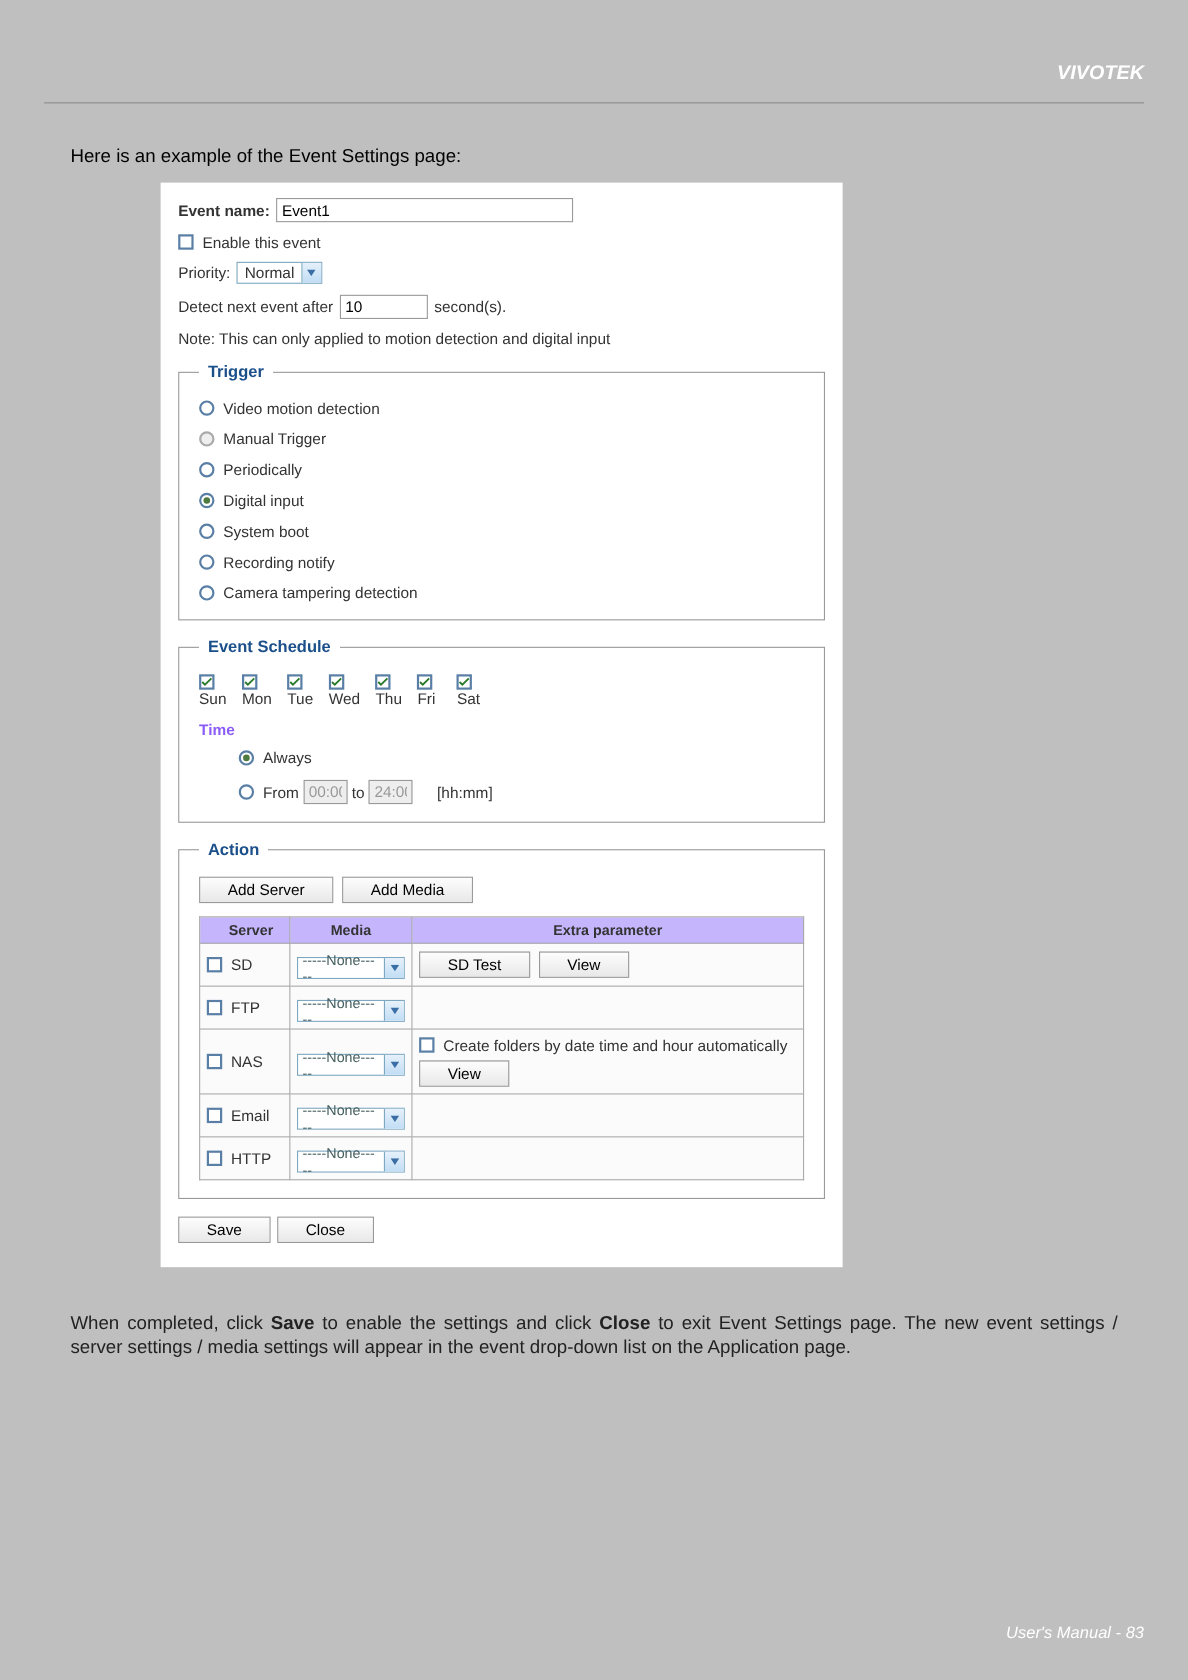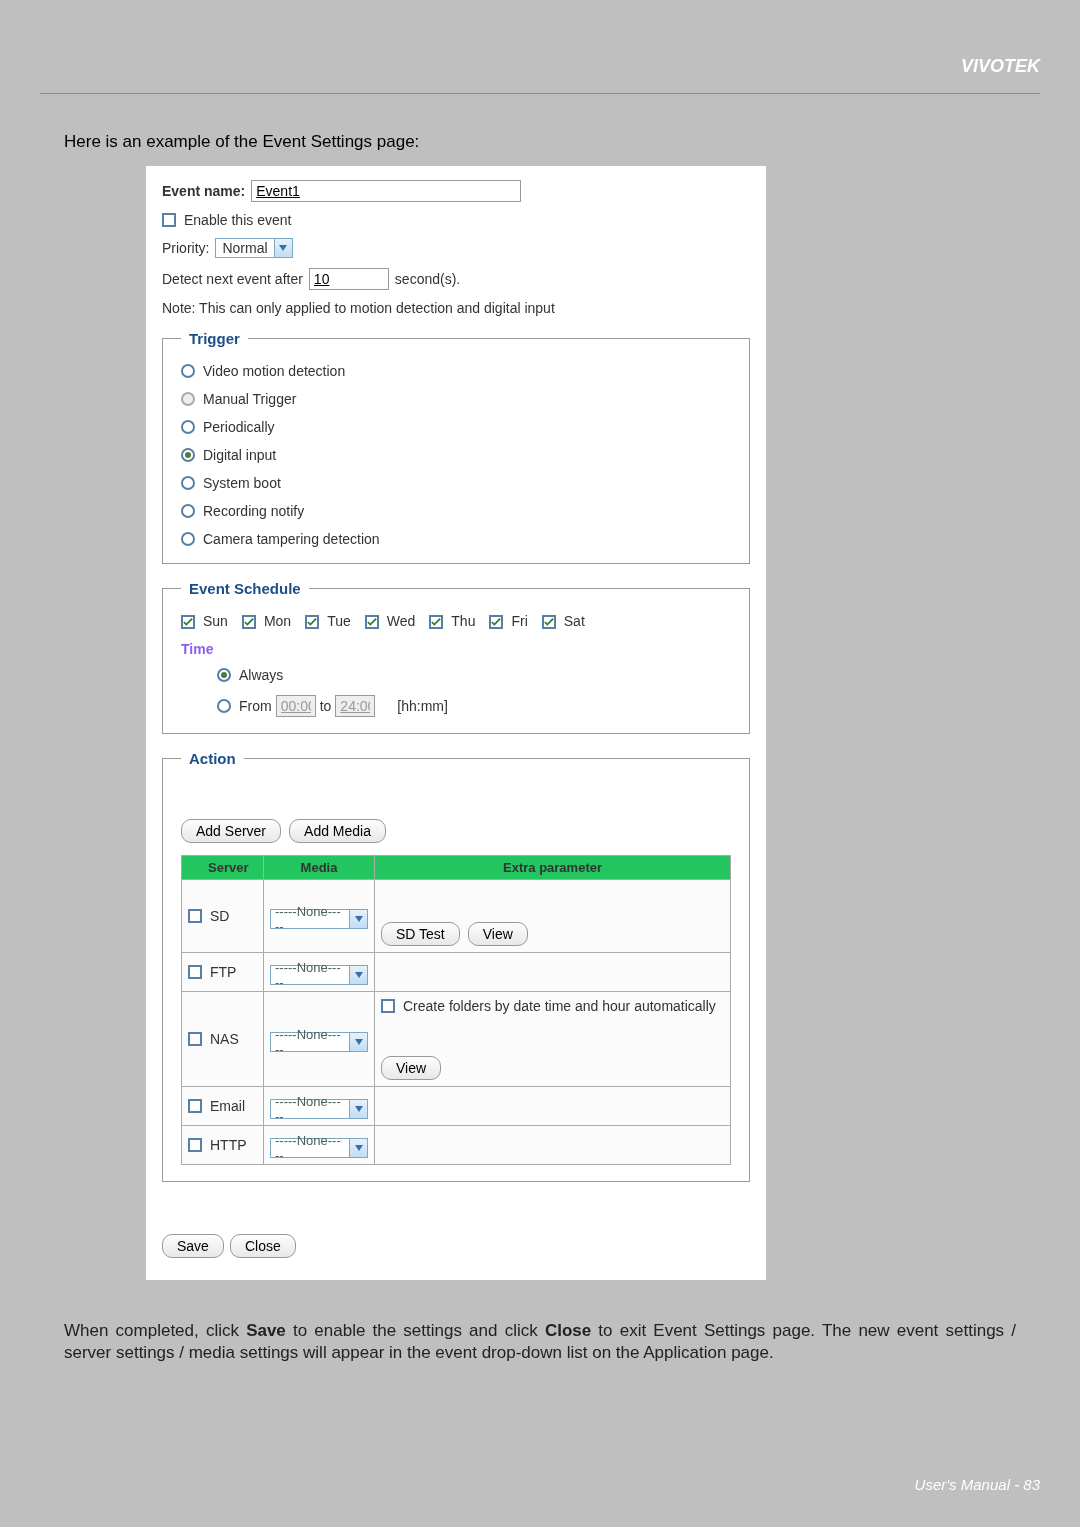--- a/index.html
+++ b/index.html
@@ -57,21 +57,20 @@
       align-items: center;
       margin-bottom: 10px;
       font-size: 14px;
     }
     .bold { font-weight: bold; }
     .text-input {
       border: 1px solid #999;
       padding: 2px 4px;
       font-size: 14px;
       background: #fff;
-      text-decoration: underline;
     }
     .text-input.wide { width: 270px; margin-left: 6px; }
     .text-input.small { width: 80px; margin: 0 6px; text-align: left; }
     .text-input.time {
       width: 40px;
       margin: 0 4px;
       color: #999;
       background: #eee;
     }
     .select-wrap {
@@ -138,47 +137,47 @@
     }
     .days-row {
       display: flex;
       align-items: center;
       flex-wrap: wrap;
       gap: 0;
       margin-bottom: 12px;
     }
     .days-row .day {
       display: inline-flex;
-      align-items: flex-end;
+      align-items: flex-start;
       margin-right: 14px;
+      flex-direction: column;
     }
     .time-sub {
       margin-left: 36px;
     }
     .action-buttons {
       display: flex;
       gap: 8px;
       margin-bottom: 12px;
     }
     .btn {
       border: 1px solid #999;
-      border-radius: 10px;
+      border-radius: 0;
       background: linear-gradient(#fdfdfd, #e8e8e8);
-      padding: 3px 14px;
+      padding: 3px 25px;
       font-size: 14px;
       cursor: pointer;
-      margin-top: 36px;
     }
     .action-table {
       width: 100%;
       border-collapse: collapse;
       border: 1px solid #999;
     }
     .action-table th {
-      background: #22c55e;
+      background: #c4b5fd;
       font-size: 13px;
       padding: 4px 6px;
       text-align: center;
       border: 1px solid #aaa;
     }
     .action-table th:first-child {
       text-align: left;
       padding-left: 26px;
     }
     .action-table td {

